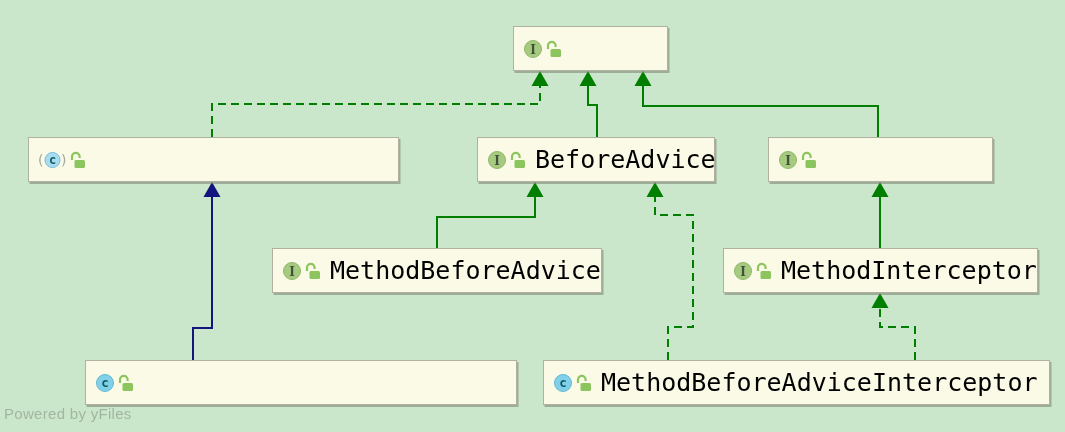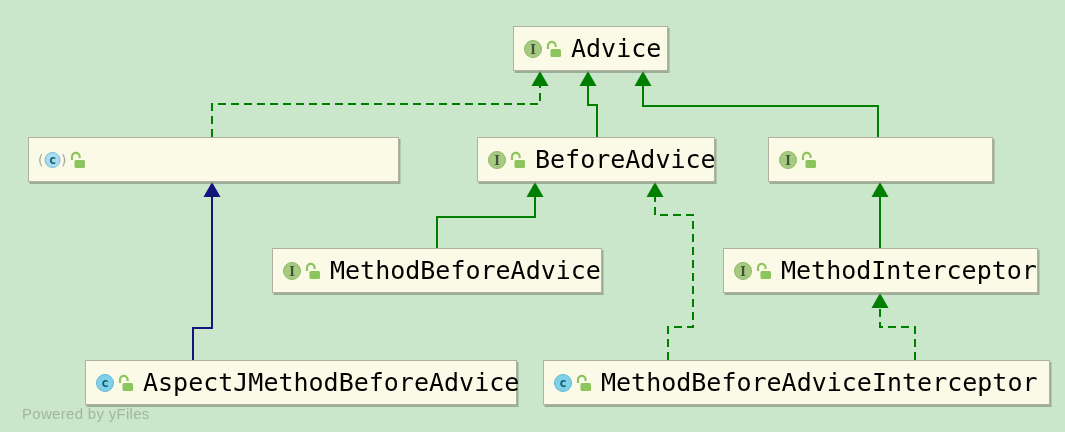--- a/index.html
+++ b/index.html
@@ -19,21 +19,21 @@
   .node .icons { display:flex; align-items:center; gap:3px; flex:none; }
   .n-advice      { left:513px; top:26px;  width:155px; }
   .n-abstract    { left:28px;  top:137px; width:371px; }
   .n-before      { left:477px; top:137px; width:238px; }
   .n-interceptor { left:768px; top:137px; width:225px; }
   .n-mba         { left:272px; top:248px; width:330px; }
   .n-mi          { left:723px; top:248px; width:315px; }
   .n-ajmba       { left:85px;  top:360px; width:432px; }
   .n-mbai        { left:543px; top:360px; width:507px; }
   .watermark {
-    position:absolute; left:22px; top:405px;
+    position:absolute; left:4px; top:405px;
     font-family:"Liberation Sans", sans-serif; font-size:15px;
     color:#a2b5a2; letter-spacing:0.3px;
   }
 </style>
 </head>
 <body>
 
 <div class="canvas">
 
   <svg id="edge-layer">
@@ -59,21 +59,20 @@
     <span class="icons">
       <svg width="20" height="20" viewBox="0 0 20 20">
           <circle cx="10" cy="10" r="8.5" fill="#a6ca80" stroke="#8fb969"></circle>
           <text x="10" y="14.5" text-anchor="middle" font-family="DejaVu Serif, serif" font-size="12" font-weight="bold" fill="#41523b">I</text>
         </svg>
       <svg width="17" height="20" viewBox="0 0 17 20">
           <path d="M2 10 V6.6 a3.8 3.8 0 0 1 7.6 0 V8" fill="none" stroke="#8cc45e" stroke-width="2.2"></path>
           <rect x="4.5" y="10" width="10.5" height="8" rx="1.5" fill="#8cc45e"></rect>
         </svg>
     </span>
-    <span>Advice</span>
   </div>
 
   <div class="node n-abstract">
     <span class="icons">
       <svg width="29" height="20" viewBox="0 0 29 20">
           <text x="0" y="15" font-family="DejaVu Sans, sans-serif" font-size="14" fill="#a2aa9e">(</text>
           <circle cx="14.5" cy="10" r="7.5" fill="#a9dcf0" stroke="#72bfdb"></circle>
           <text x="14.5" y="14" text-anchor="middle" font-family="DejaVu Sans Mono, monospace" font-size="12" font-weight="bold" fill="#0e5a66">c</text>
           <text x="23" y="15" font-family="DejaVu Sans, sans-serif" font-size="14" fill="#a2aa9e">)</text>
         </svg>
@@ -143,21 +142,20 @@
     <span class="icons">
       <svg width="20" height="20" viewBox="0 0 20 20">
           <circle cx="10" cy="10" r="8.5" fill="#7fd0e8" stroke="#63b9d5"></circle>
           <text x="10" y="14" text-anchor="middle" font-family="DejaVu Sans Mono, monospace" font-size="12.5" font-weight="bold" fill="#0e5a66">c</text>
         </svg>
       <svg width="17" height="20" viewBox="0 0 17 20">
           <path d="M2 10 V6.6 a3.8 3.8 0 0 1 7.6 0 V8" fill="none" stroke="#8cc45e" stroke-width="2.2"></path>
           <rect x="4.5" y="10" width="10.5" height="8" rx="1.5" fill="#8cc45e"></rect>
         </svg>
     </span>
-    <span>AspectJMethodBeforeAdvice</span>
   </div>
 
   <div class="node n-mbai">
     <span class="icons">
       <svg width="20" height="20" viewBox="0 0 20 20">
           <circle cx="10" cy="10" r="8.5" fill="#7fd0e8" stroke="#63b9d5"></circle>
           <text x="10" y="14" text-anchor="middle" font-family="DejaVu Sans Mono, monospace" font-size="12.5" font-weight="bold" fill="#0e5a66">c</text>
         </svg>
       <svg width="17" height="20" viewBox="0 0 17 20">
           <path d="M2 10 V6.6 a3.8 3.8 0 0 1 7.6 0 V8" fill="none" stroke="#8cc45e" stroke-width="2.2"></path>

